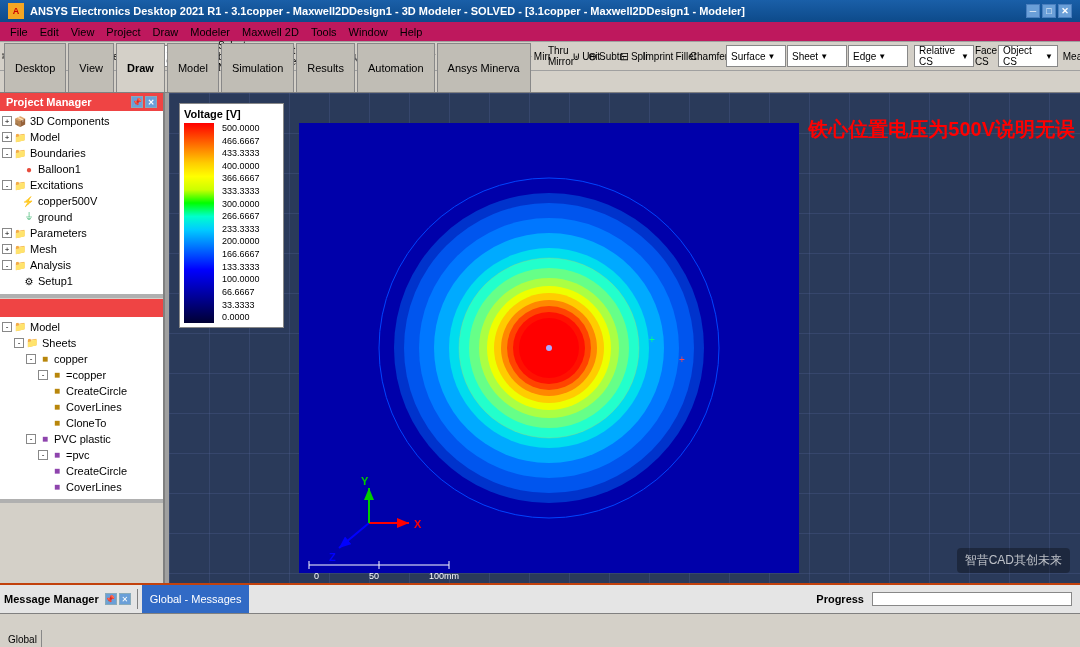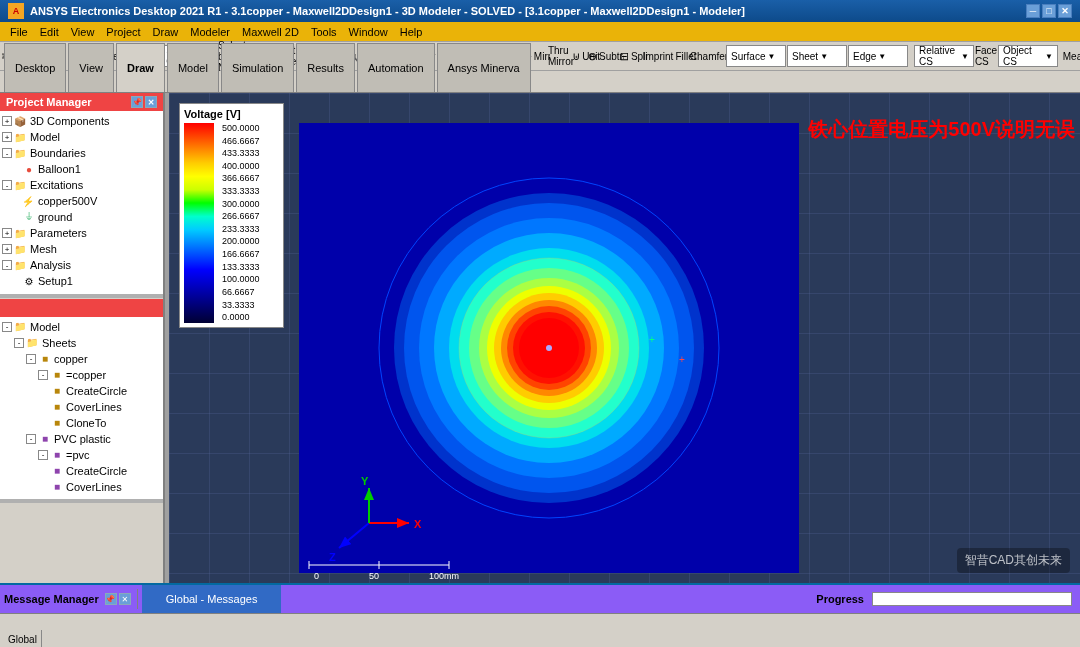--- a/index.html
+++ b/index.html
@@ -16,21 +16,21 @@
       font-size: 11px;
       font-weight: bold;
     }
     .title-bar-icon { width: 16px; height: 16px; background: #f5a623; margin-right: 6px; display: flex; align-items: center; justify-content: center; font-size: 9px; font-weight: bold; color: #c00; }
     .title-bar-text { flex: 1; }
     .title-bar-controls { display: flex; gap: 2px; }
     .title-ctrl { width: 14px; height: 14px; background: #6a9fd8; border: 1px solid #4a7fbf; display: flex; align-items: center; justify-content: center; font-size: 9px; color: white; cursor: pointer; }
 
     
     .menu-bar {
-      background: #eab308;
+      background: #be185d;
       height: 20px;
       display: flex;
       align-items: center;
       padding: 0 4px;
       border-bottom: 1px solid #a0a0a0;
     }
     .menu-item { padding: 1px 6px; font-size: 11px; color: #000; cursor: pointer; }
 
     
     .toolbar-area {
@@ -194,21 +194,21 @@
     .msg-manager {
       height: 30px;
       background: #d4d0c8;
       border-top: 2px solid #808080;
       display: flex;
       align-items: center;
     }
     .msg-tab {
       background: #316ac5;
       color: white;
-      padding: 2px 24px;
+      padding: 2px 8px;
       font-size: 11px;
       height: 100%;
       display: flex;
       align-items: center;
     }
     .msg-icons { display: flex; gap: 2px; padding: 2px; }
 
     
     .status-bar {
       height: 20px;
@@ -660,21 +660,21 @@
       <text x="200" y="486" fill="white" font-size="9">50</text>
       <text x="260" y="486" fill="white" font-size="9">100mm</text>
     </svg>
 
     <div class="watermark">
       <span>智昔CAD其创未来</span>
     </div>
   </div>
 </div>
 
-<div class="msg-manager" style="display:flex; align-items:center; height:30px; background:#8b5cf6; border-top:2px solid #0369a1;">
+<div class="msg-manager" style="display:flex; align-items:center; height:30px; background:#e5e5e5; border-top:2px solid #c2410c;">
   <div style="padding:2px 4px; font-size:11px; font-weight:bold;">Message Manager</div>
   <div class="msg-icons">
     <div class="panel-icon">📌</div>
     <div class="panel-icon">✕</div>
   </div>
   <div style="width:1px; height:20px; background:#808080; margin:0 4px;"></div>
   <div class="msg-tab">
     <span>Global - Messages</span>
   </div>
   <div style="flex:1;"></div>

